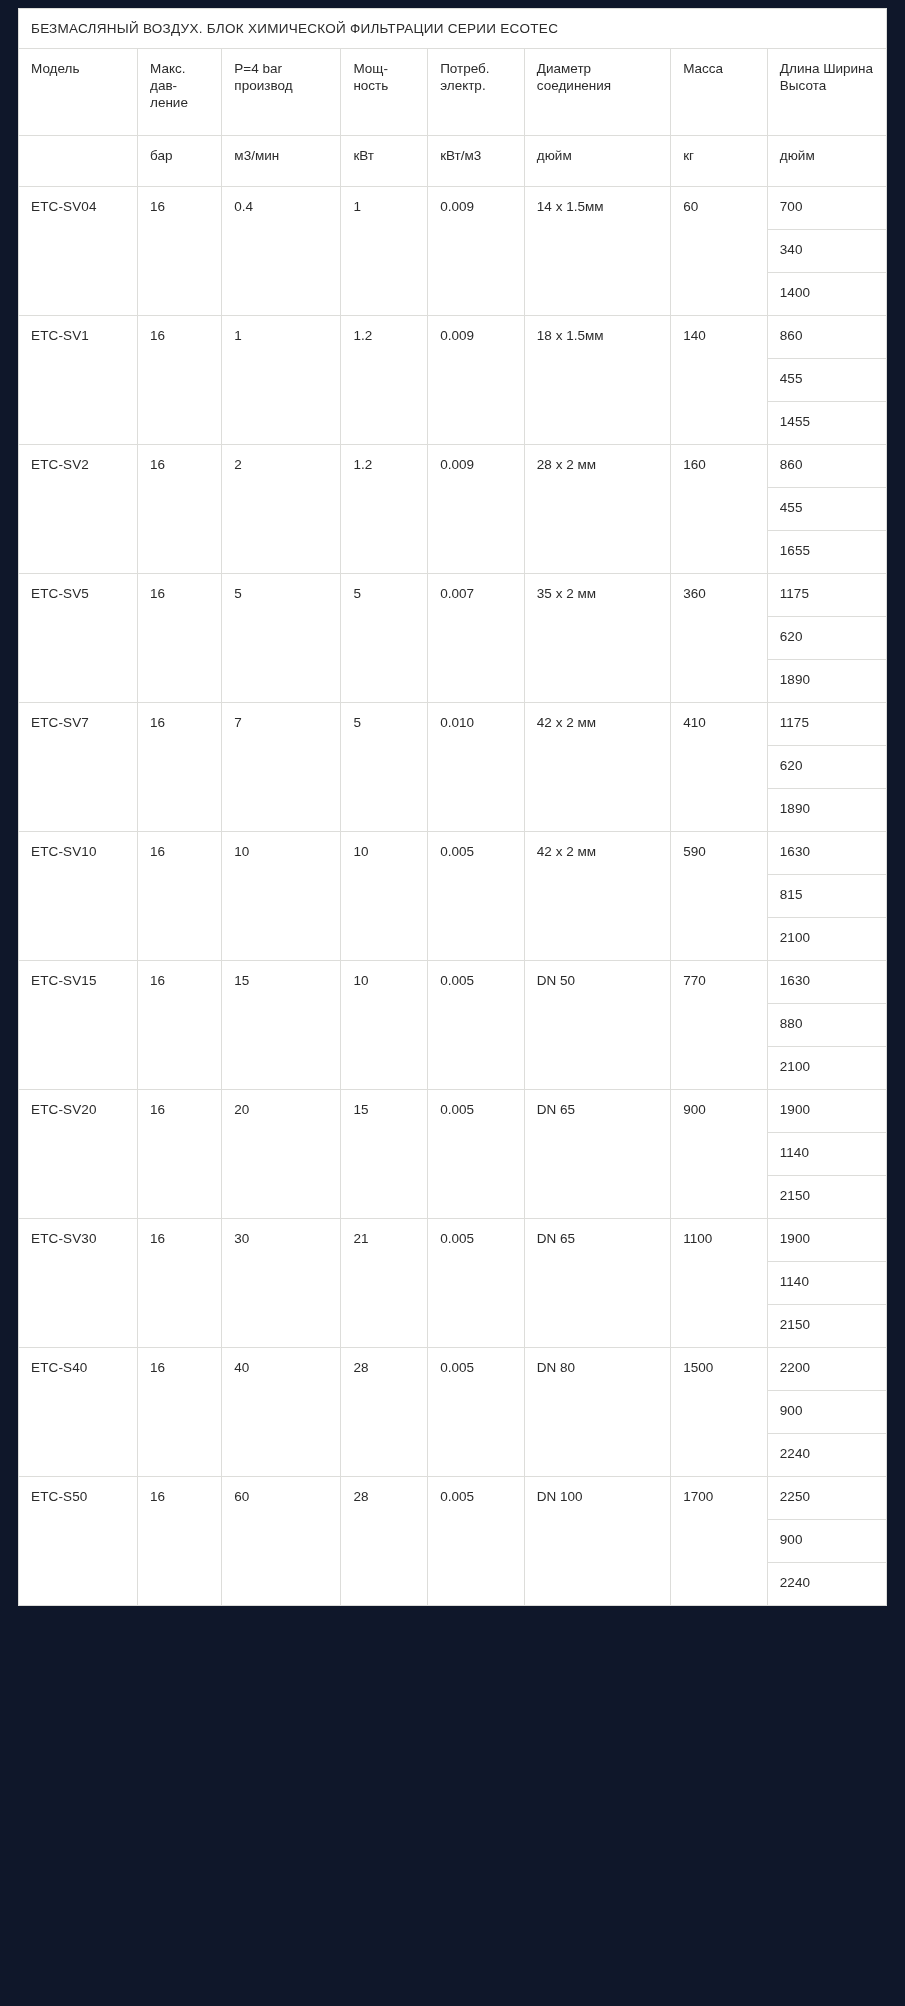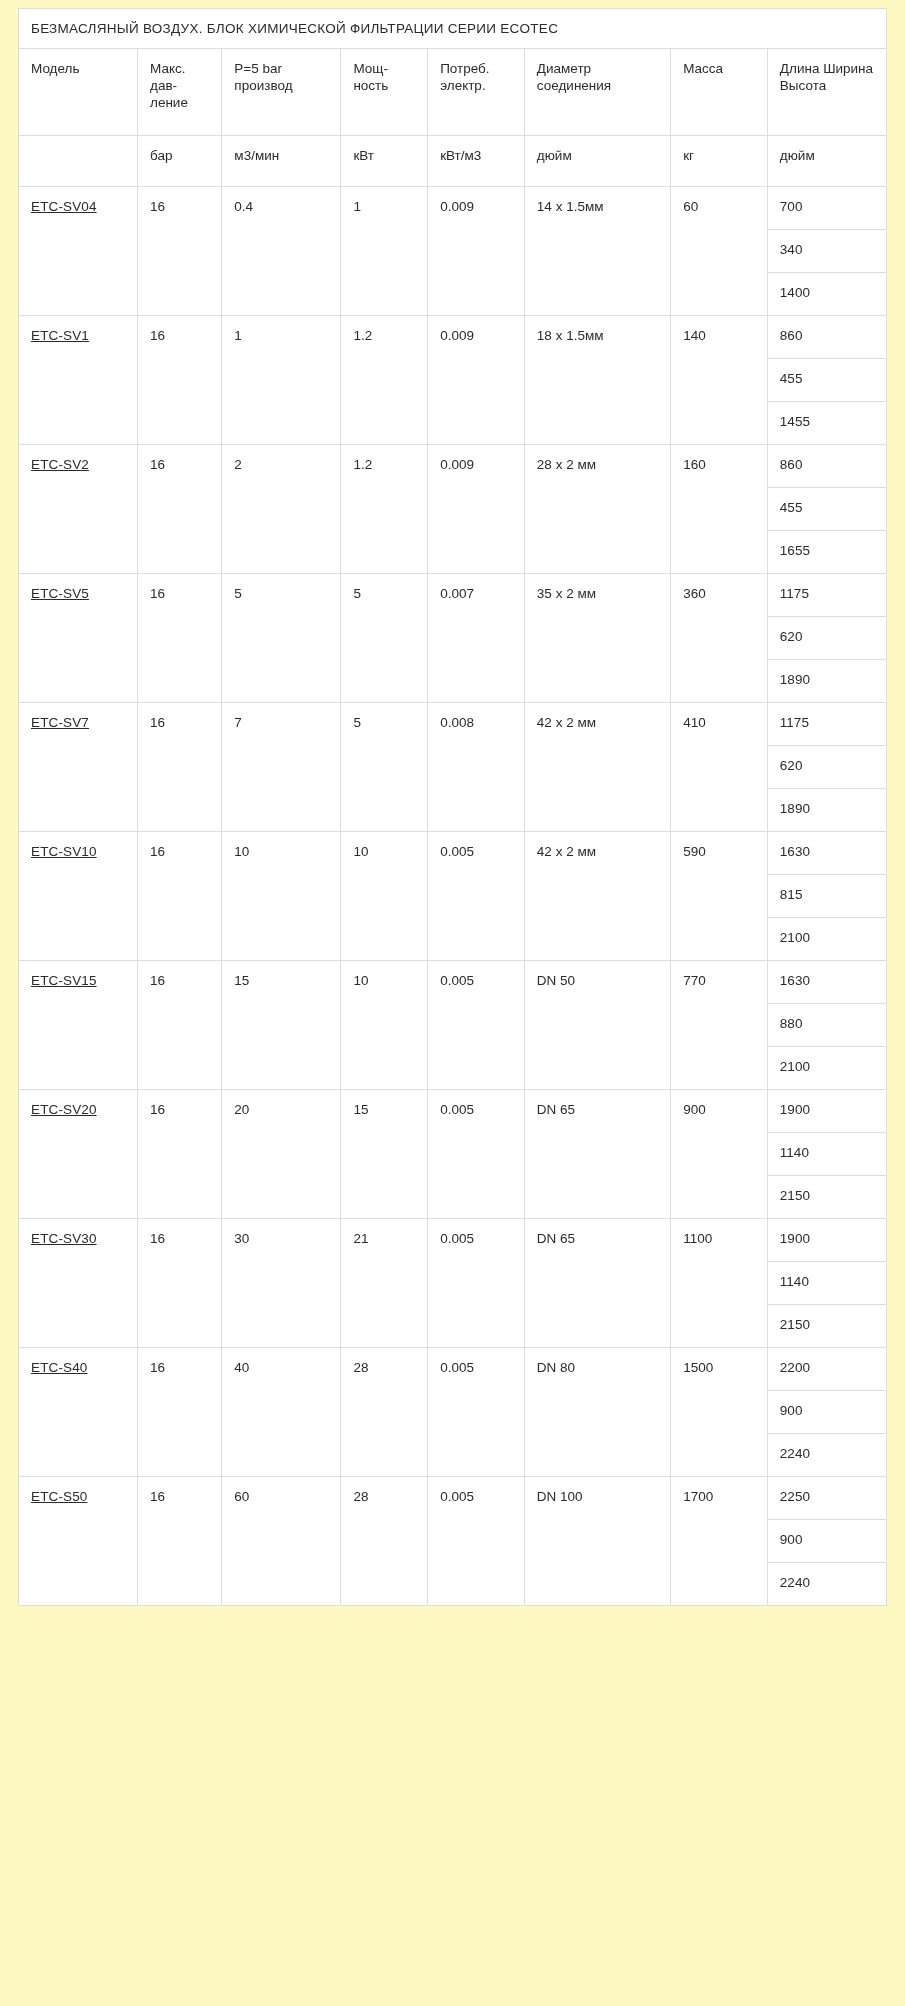--- a/index.html
+++ b/index.html
@@ -5,21 +5,21 @@
   html, body {
     margin: 0;
     padding: 0;
     background: #f2f2f0;
     font-family: "Liberation Sans", sans-serif;
   }
   #page {
     width: 905px;
     min-height: 2006px;
     box-sizing: border-box;
-    background: #fef9c3;
+    background: #0f172a;
     padding: 8px 18px 0 18px;
   }
   table.spec {
     width: 869px;
     border-collapse: collapse;
     background: #ffffff;
     table-layout: fixed;
   }
   table.spec td, table.spec th {
     border: 1px solid #ddddda;
@@ -42,21 +42,20 @@
     line-height: 1.25;
     padding-top: 13px;
   }
   td.unit {
     height: 26px;
     padding-top: 11px;
     padding-bottom: 11px;
   }
   td.model {
     letter-spacing: 0.01em;
-    text-decoration: underline;
   }
   td.dim {
     padding-top: 12px;
     padding-bottom: 12px;
     height: 18px;
     margin-top: 36px;
   }
   .accent { color: #3a63c8; }
   
   col.c-model { width: 96px; }
@@ -83,21 +82,21 @@
         <col class="c-mass">
         <col class="c-dims">
     </colgroup>
     <tbody>
       <tr>
         <td class="title-cell" colspan="8">БЕЗМАСЛЯНЫЙ ВОЗДУХ. БЛОК ХИМИЧЕСКОЙ ФИЛЬТРАЦИИ СЕРИИ ECOTEC</td>
       </tr>
       <tr>
         <td class="hdr">Модель</td>
         <td class="hdr">Макс. дав-ление</td>
-        <td class="hdr">P=5 bar производ</td>
+        <td class="hdr">P=4 bar производ</td>
         <td class="hdr">Мощ-ность</td>
         <td class="hdr">Потреб. электр.</td>
         <td class="hdr">Диаметр соединения</td>
         <td class="hdr">Масса</td>
         <td class="hdr">Длина Ширина Высота</td>
       </tr>
       <tr>
         <td class="unit"></td>
         <td class="unit">бар</td>
         <td class="unit">м3/мин</td>
@@ -170,21 +169,21 @@
           <td class="dim">620</td>
         </tr>
         <tr>
           <td class="dim">1890</td>
         </tr>
         <tr>
           <td rowspan="3" class="model">ETC-SV7</td>
           <td rowspan="3">16</td>
           <td rowspan="3">7</td>
           <td rowspan="3">5</td>
-          <td rowspan="3">0.008</td>
+          <td rowspan="3">0.010</td>
           <td rowspan="3">42 x 2 мм</td>
           <td rowspan="3">410</td>
           <td class="dim">1175</td>
         </tr>
         <tr>
           <td class="dim">620</td>
         </tr>
         <tr>
           <td class="dim">1890</td>
         </tr>

